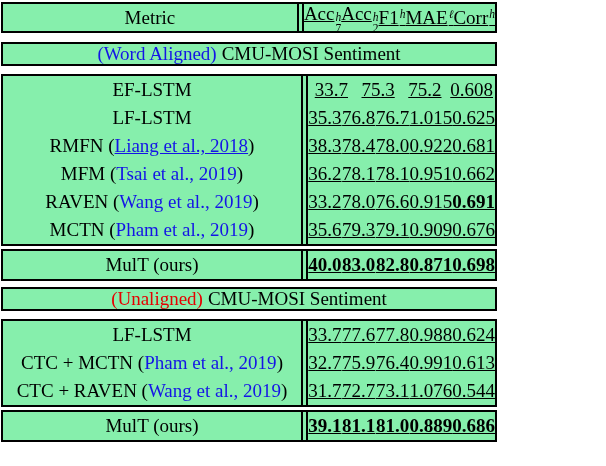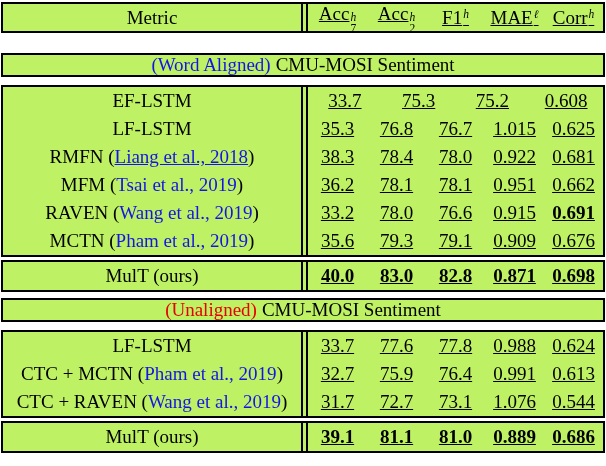--- a/index.html
+++ b/index.html
@@ -7,36 +7,36 @@
     position: relative;
     width: 606px;
     height: 466px;
     background: #ffffff;
     font-family: "Liberation Serif", "DejaVu Serif", serif;
     font-size: 19px;
     color: #000000;
     overflow: hidden;
   }
   .box {
-    width: 604px;
+    width: 496px;
     margin-left: 1px;
     border: 2px solid #000000;
     box-sizing: border-box;
-    background: #bef264;
+    background: #86efac;
     white-space: nowrap;
   }
   .header-box { margin-top: 2px; height: 31px; display: flex; }
   .section-box {
     height: 24px;
     display: flex;
     align-items: center;
     justify-content: center;
   }
   .section-box .rest { margin-left: 5px; }
-  .sec1 { margin-top: 20px; align-items: center; }
+  .sec1 { margin-top: 9px; align-items: center; }
   .data-box { margin-top: 8px; }
   .summary-box { margin-top: 3px; height: 32px; display: flex; }
   .summary-box .row { flex: 1; height: auto; }
   .sec2 { margin-top: 6px; }
   .row { display: flex; align-items: stretch; height: 28px; }
   .left-col {
     width: 305px;
     box-sizing: border-box;
     border-right: 7px double #000000;
     display: flex;

